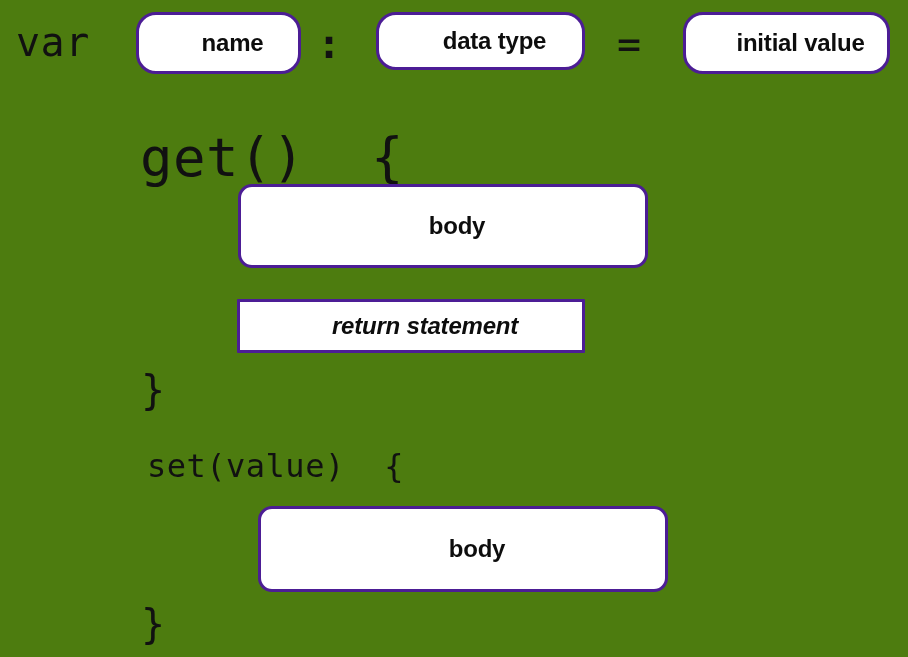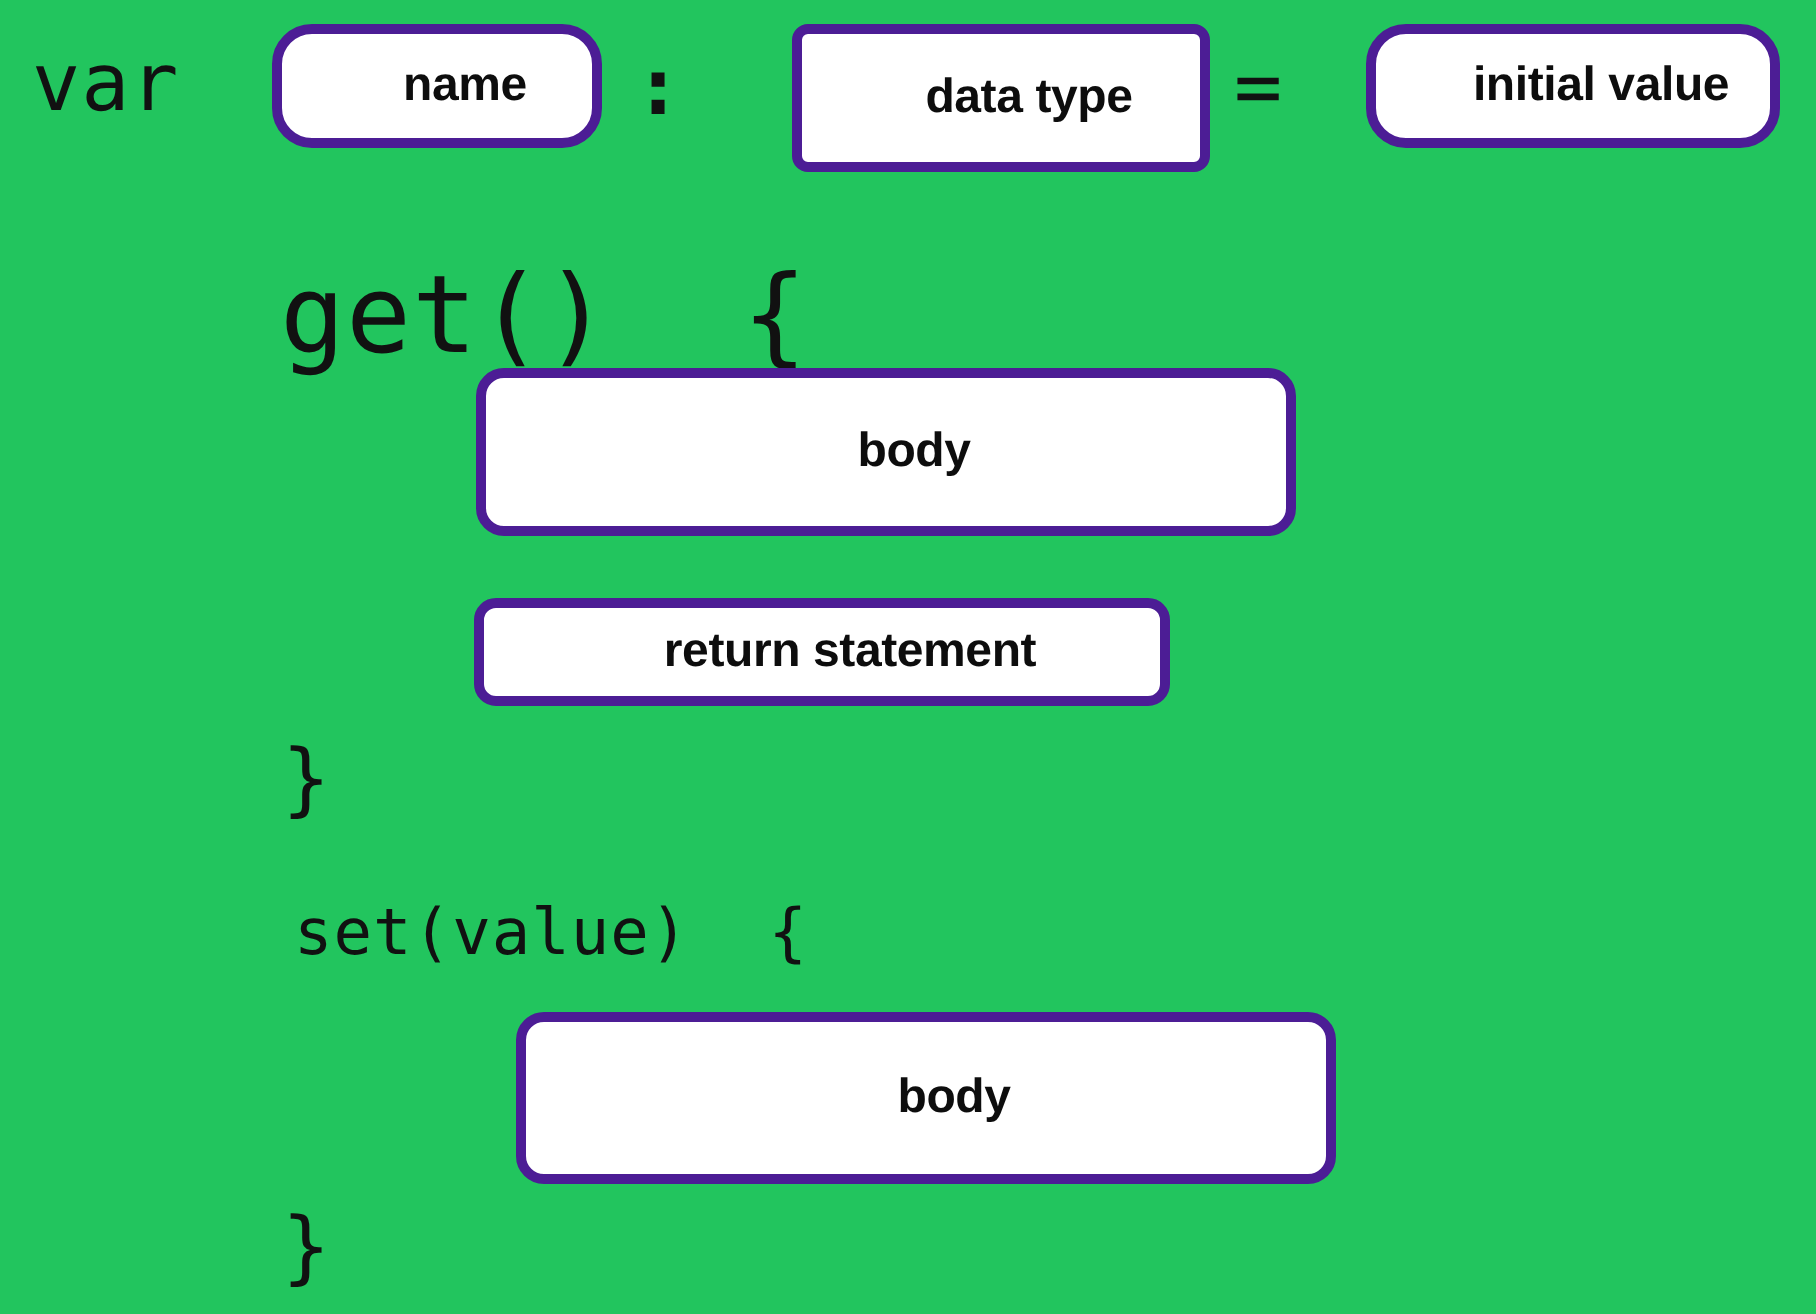--- a/index.html
+++ b/index.html
@@ -12,63 +12,63 @@
     height: 657px;
     position: relative;
     overflow: hidden;
     font-family: "Liberation Sans", sans-serif;
   }
 
   #canvas {
     position: relative;
     width: 908px;
     height: 657px;
-    background: #22c55e;
+    background: #4d7c0f;
   }
 
   
   .code {
     position: absolute;
     font-family: "DejaVu Sans Mono", "Liberation Mono", monospace;
     font-weight: 400;
     color: #111111;
     white-space: pre;
     letter-spacing: 0.5px;
     line-height: 1;
   }
 
   
   .slot {
     position: absolute;
     box-sizing: border-box;
     background: #ffffff;
-    border: 5px solid #4c1d95;
+    border: 3px solid #4c1d95;
     display: flex;
     align-items: center;
     justify-content: center;
     color: #0d0d0d;
     font-family: "Liberation Sans", sans-serif;
     font-weight: 700;
     letter-spacing: -0.2px;
     line-height: 1;
     padding-left: 28px;
   }
 
   
   #var-kw       { left: 16px;  top: 22px;  font-size: 40px; }
   #colon-op     { left: 317px; top: 24px;  font-size: 40px; font-weight: 700; }
   #equals-op    { left: 617px; top: 24px;  font-size: 40px; }
 
   #slot-name    { left: 136px; top: 12px;  width: 165px; height: 62px;  border-radius: 20px; font-size: 24px; }
-  #slot-type    { left: 396px; top: 12px;  width: 209px; height: 74px;  border-radius: 8px; font-size: 24px; }
+  #slot-type    { left: 376px; top: 12px;  width: 209px; height: 58px;  border-radius: 20px; font-size: 24px; }
   #slot-initial { left: 683px; top: 12px;  width: 207px; height: 62px;  border-radius: 20px; font-size: 24px; text-align: right; }
 
   #get-line     { left: 140px; top: 131px; font-size: 54px; }
   #slot-body1   { left: 238px; top: 184px; width: 410px; height: 84px; border-radius: 14px; font-size: 24px; }
-  #slot-return  { left: 237px; top: 299px; width: 348px; height: 54px; border-radius: 11px; font-size: 24px; }
+  #slot-return  { left: 237px; top: 299px; width: 348px; height: 54px; border-radius: 1px; font-size: 24px; font-style: italic; }
   #close-get    { left: 141px; top: 370px; font-size: 40px; }
 
   #set-line     { left: 147px; top: 450px; font-size: 32px; }
   #slot-body2   { left: 258px; top: 506px; width: 410px; height: 86px; border-radius: 14px; font-size: 24px; }
   #close-set    { left: 141px; top: 604px; font-size: 40px; }
 </style>
 </head>
 <body>
 
 <div id="canvas">

